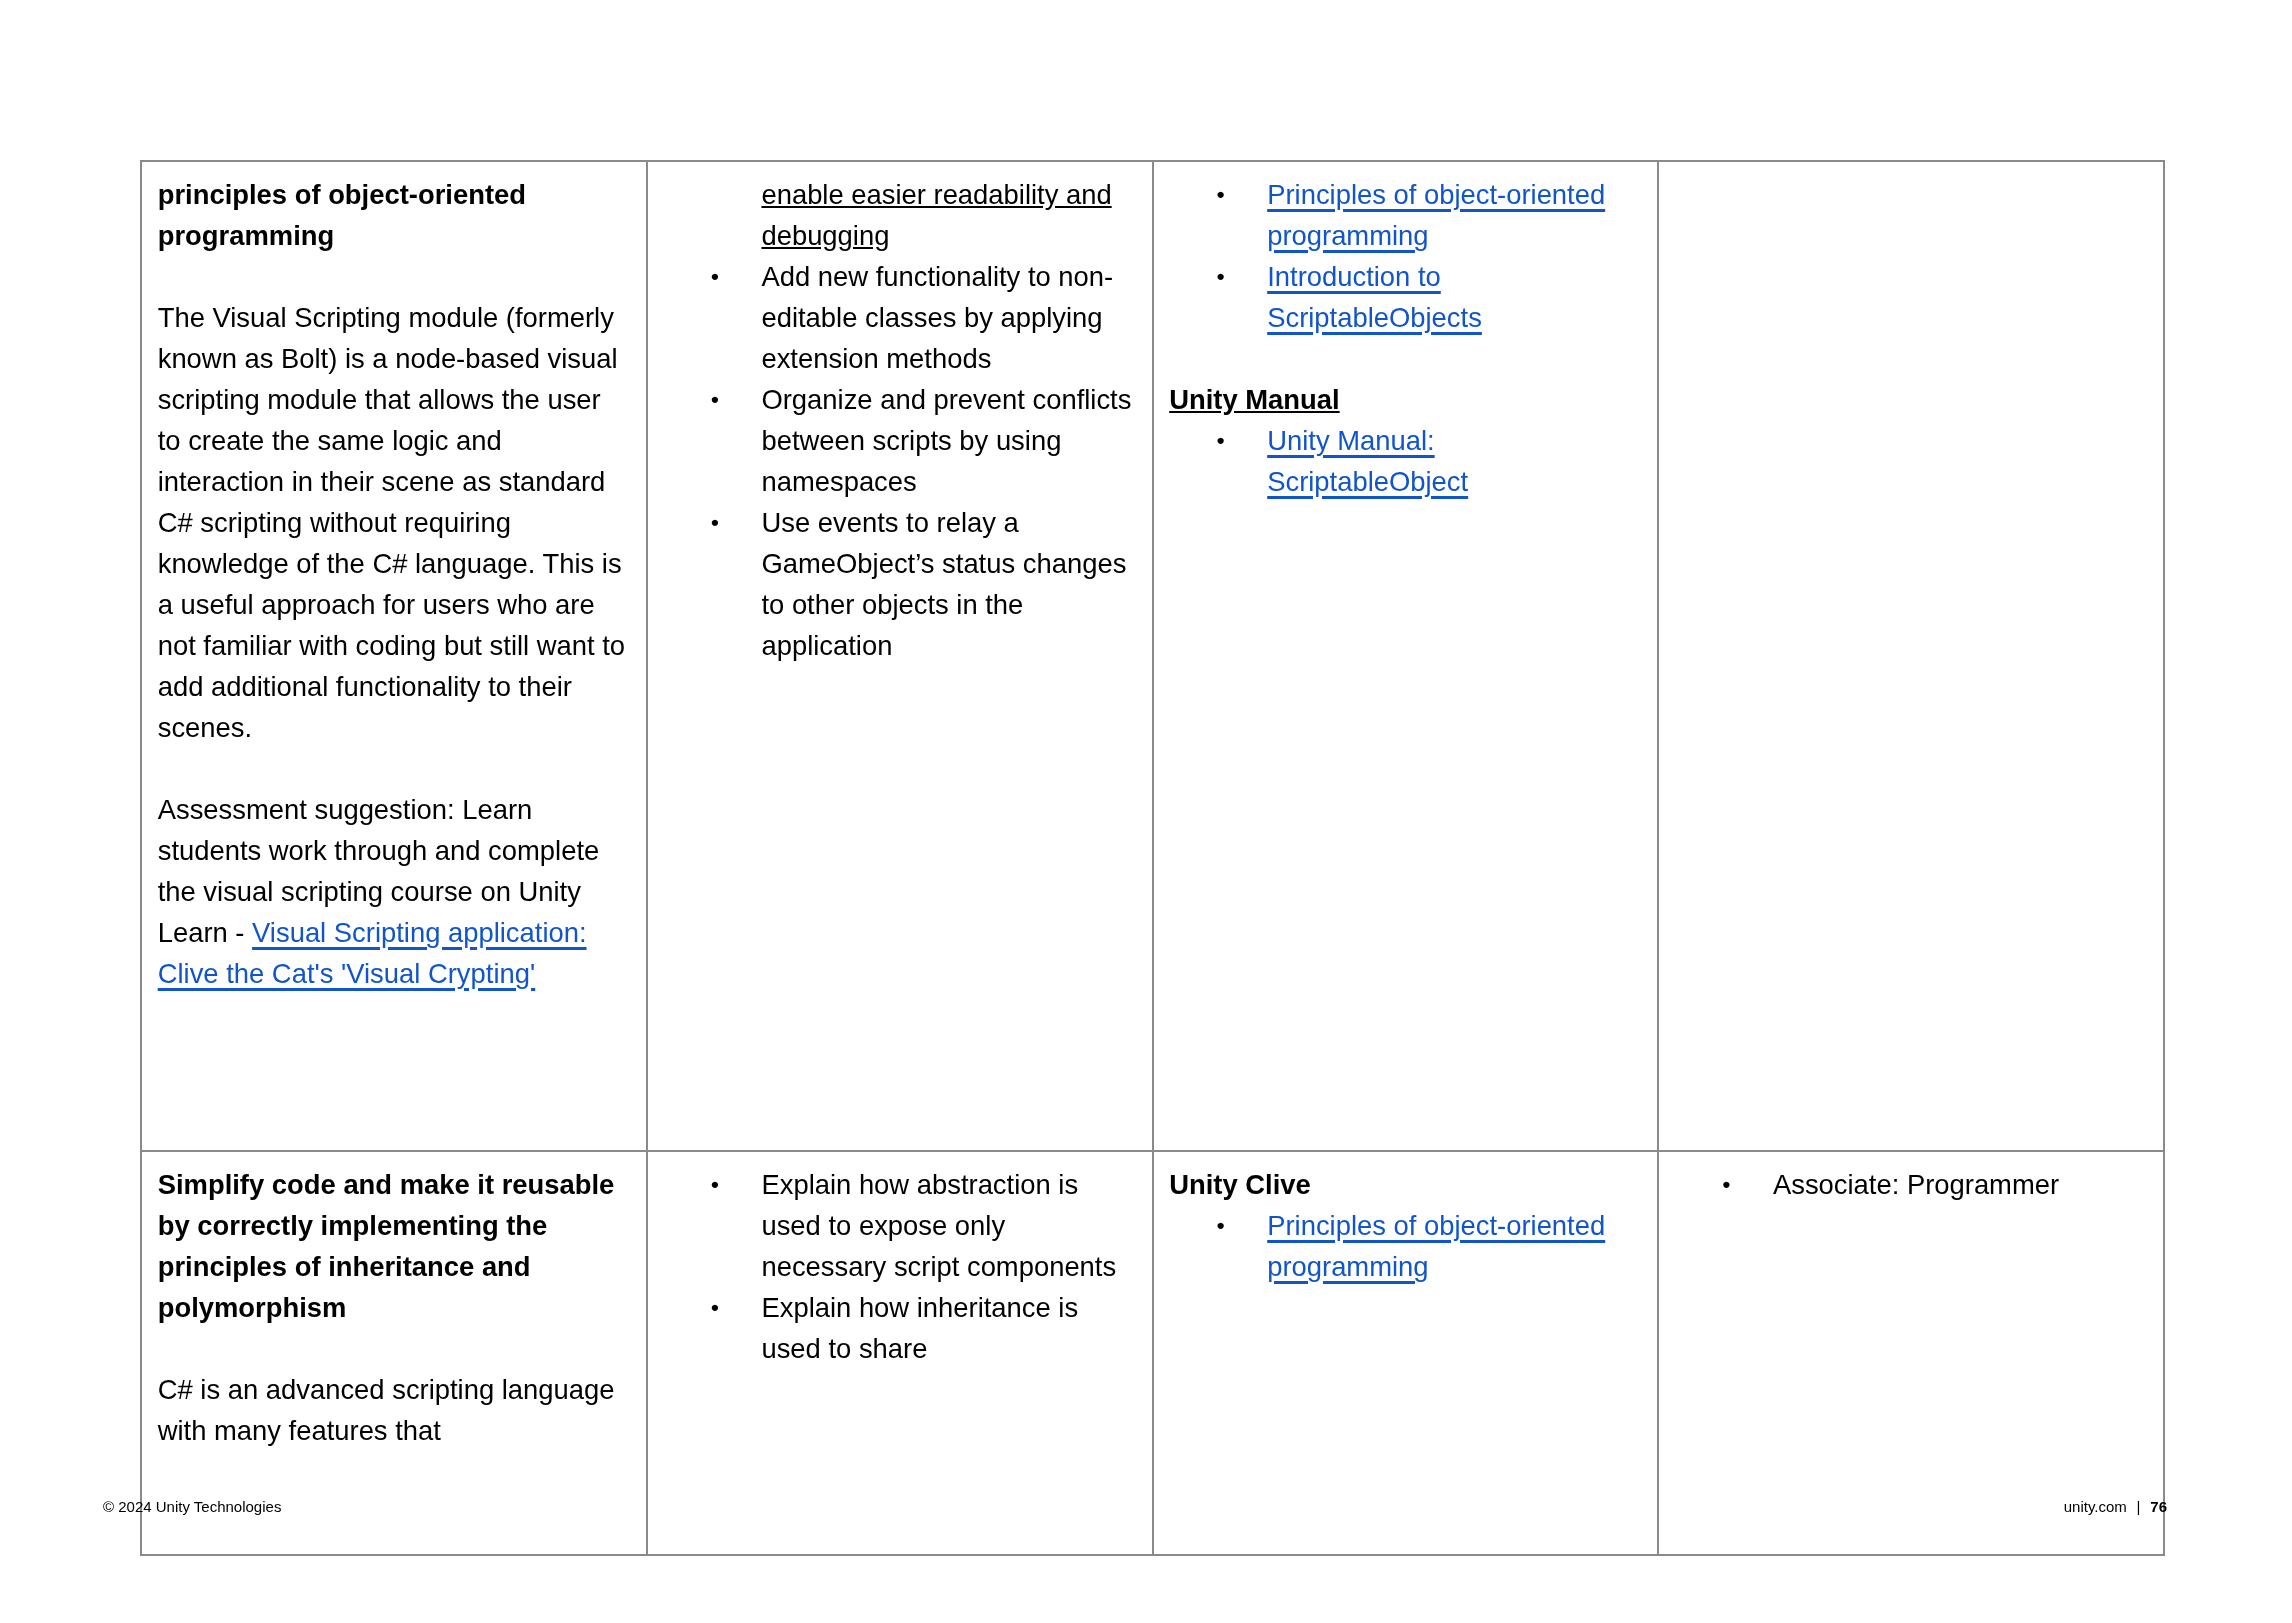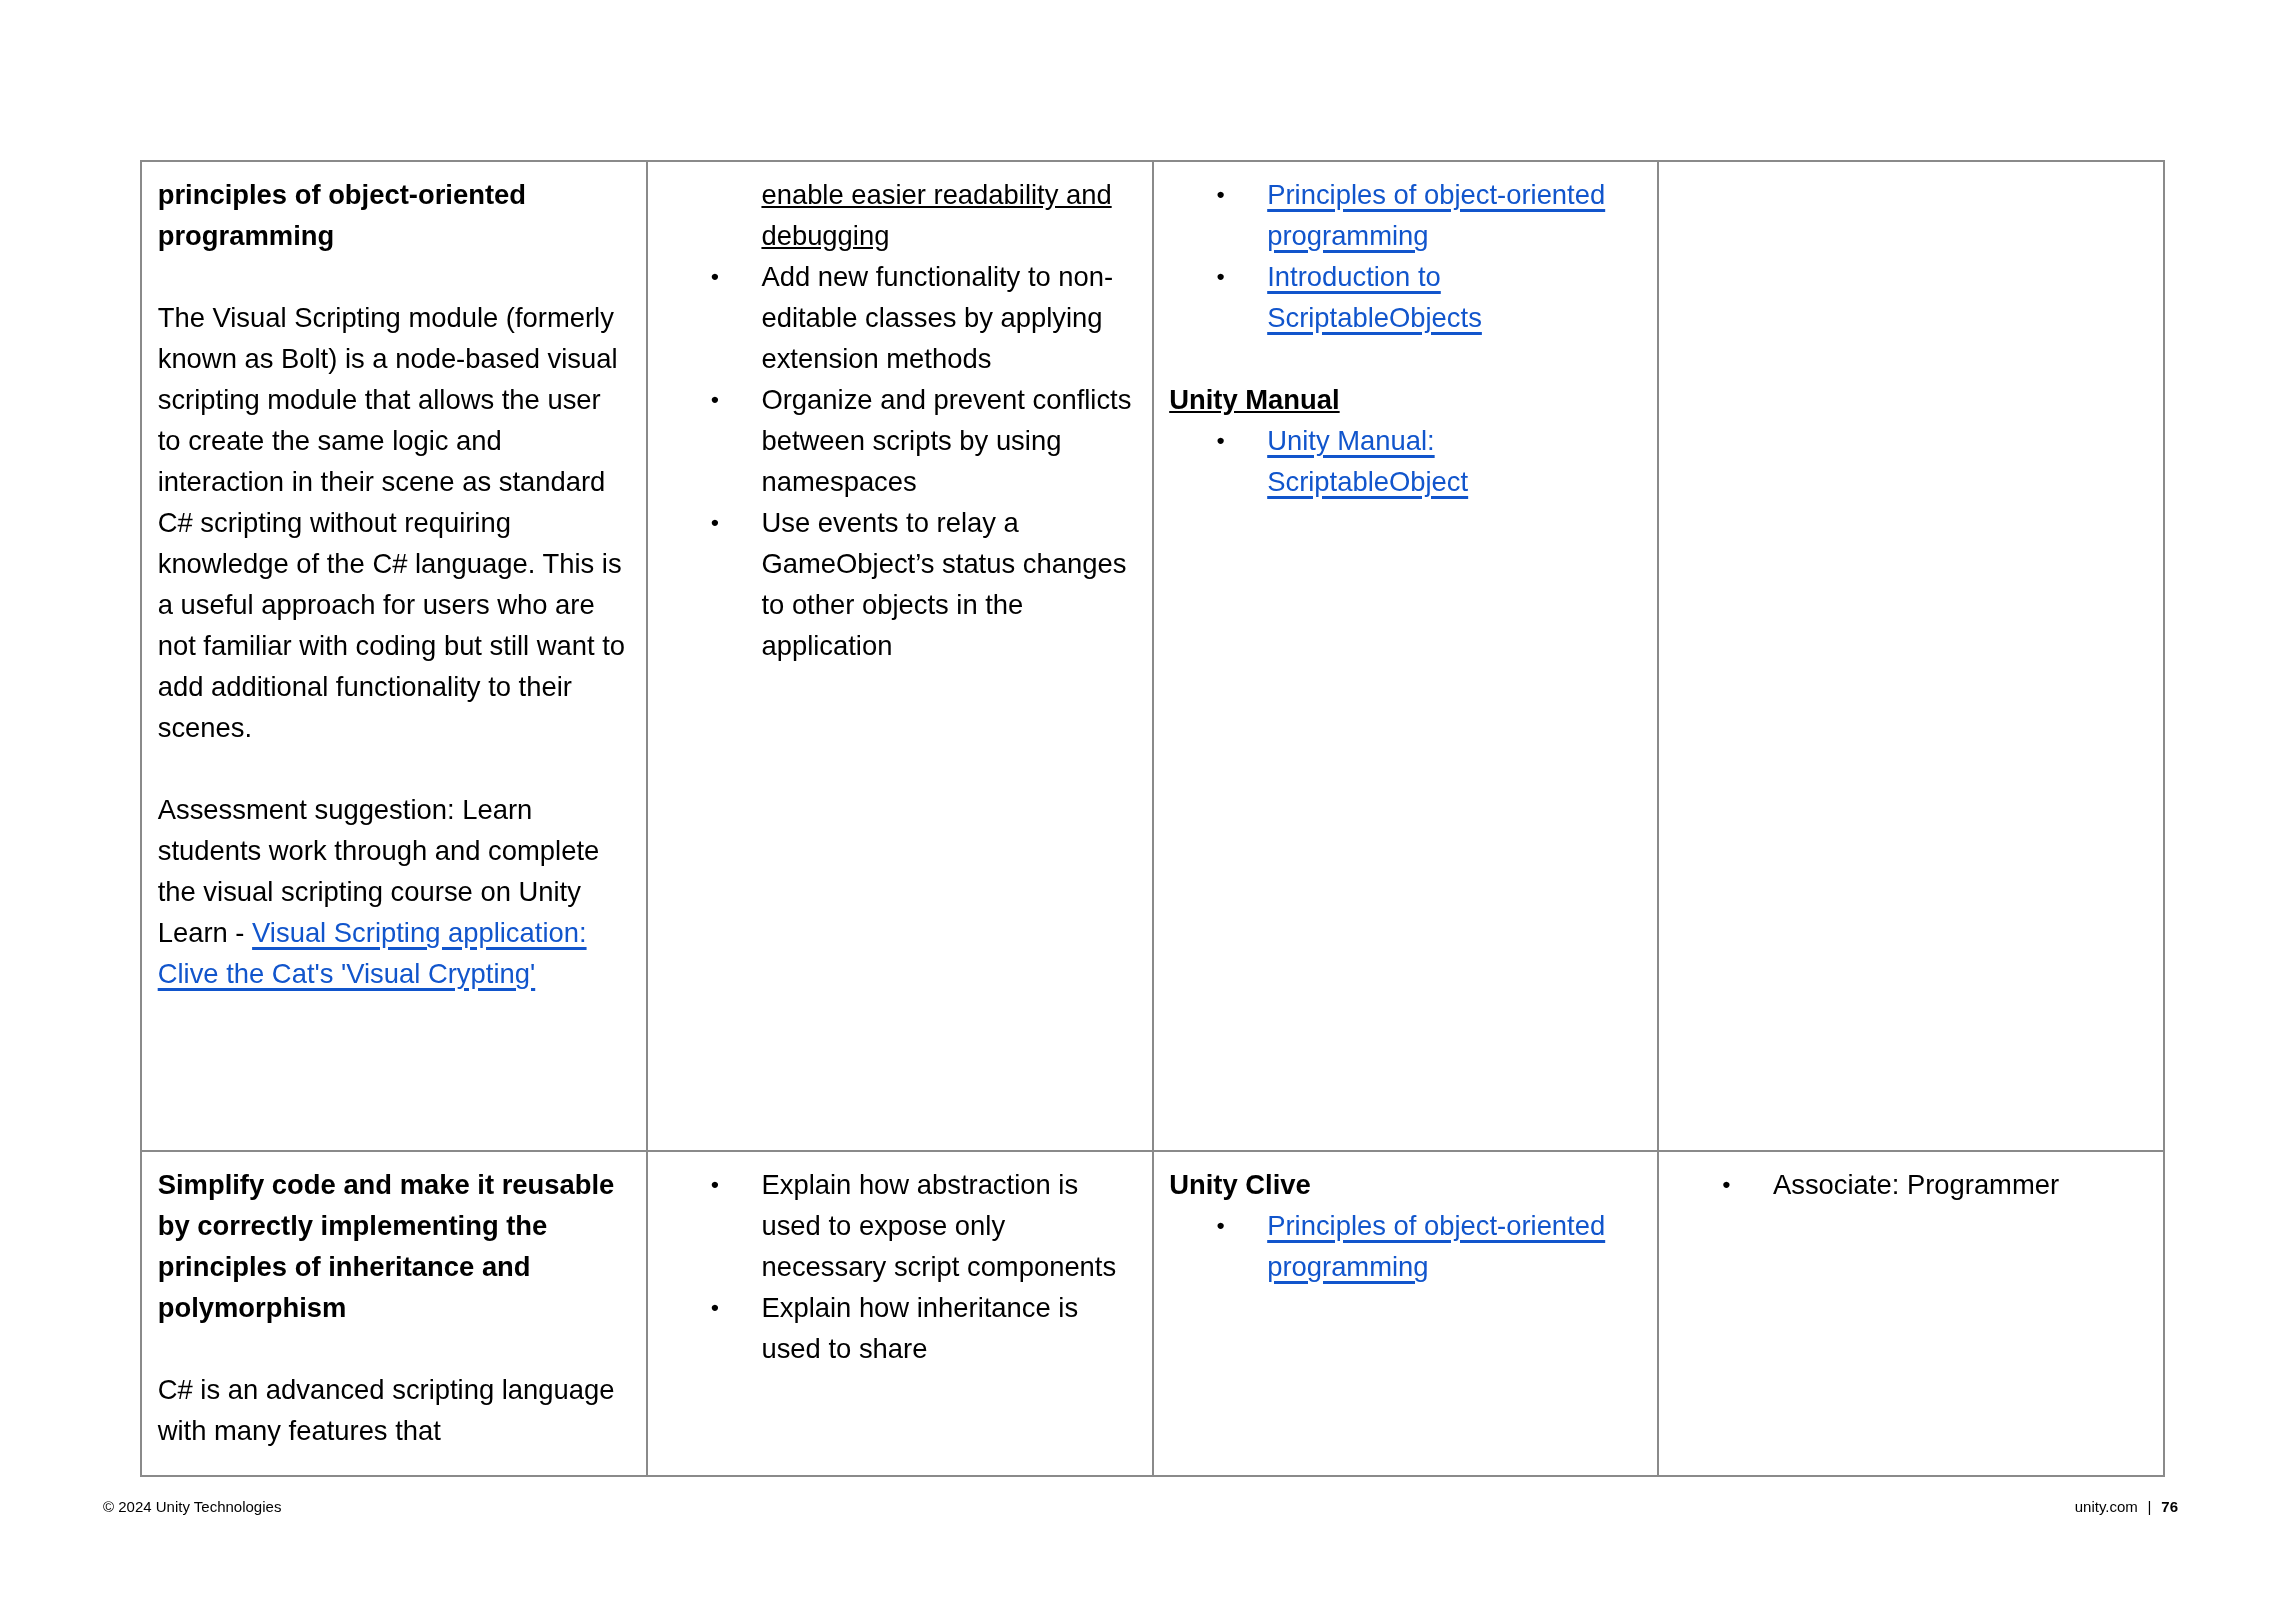--- a/index.html
+++ b/index.html
@@ -22,21 +22,21 @@
     margin-top: 23px;
   }
   table.doc td {
     border: 2.9px solid var(--border-gray);
     vertical-align: top;
     padding: 11.8px 15.7px;
     font-size: 27.4px;
     line-height: var(--lh);
   }
   tr.r1 { height: 990px; }
-  tr.r2 { height: 325px; padding-left: 23px; }
+  tr.r2 { height: 404px; padding-left: 23px; }
   p { margin: 0; }
   .bold { font-weight: bold; }
   .gap-b { margin-bottom: var(--lh); }
   .gap-t { margin-top: var(--lh); text-decoration: underline; }
   .li { position: relative; padding-left: 98px; }
   .cont { padding-left: 98px; text-decoration: underline; }
   .marker {
     position: absolute; left: 47px; top: 0;
     height: var(--lh);
     display: inline-flex; align-items: center;
@@ -47,21 +47,21 @@
     text-decoration: underline;
     text-decoration-thickness: 2.5px;
     text-underline-offset: 4.9px;
   }
   .footer {
     position: absolute; top: 1494px;
     font-size: 15px; line-height: 25.5px;
     white-space: nowrap;
   }
   .footer-left { left: 103px; }
-  .footer-right { right: 115px; }
+  .footer-right { right: 126px; }
   .footer .sep { margin: 0 9.8px; }
   .footer .num { font-weight: bold; }
 </style>
 </head>
 <body>
 
 <table class="doc">
   <colgroup>
     <col style="width:25%">
       <col style="width:25%">

